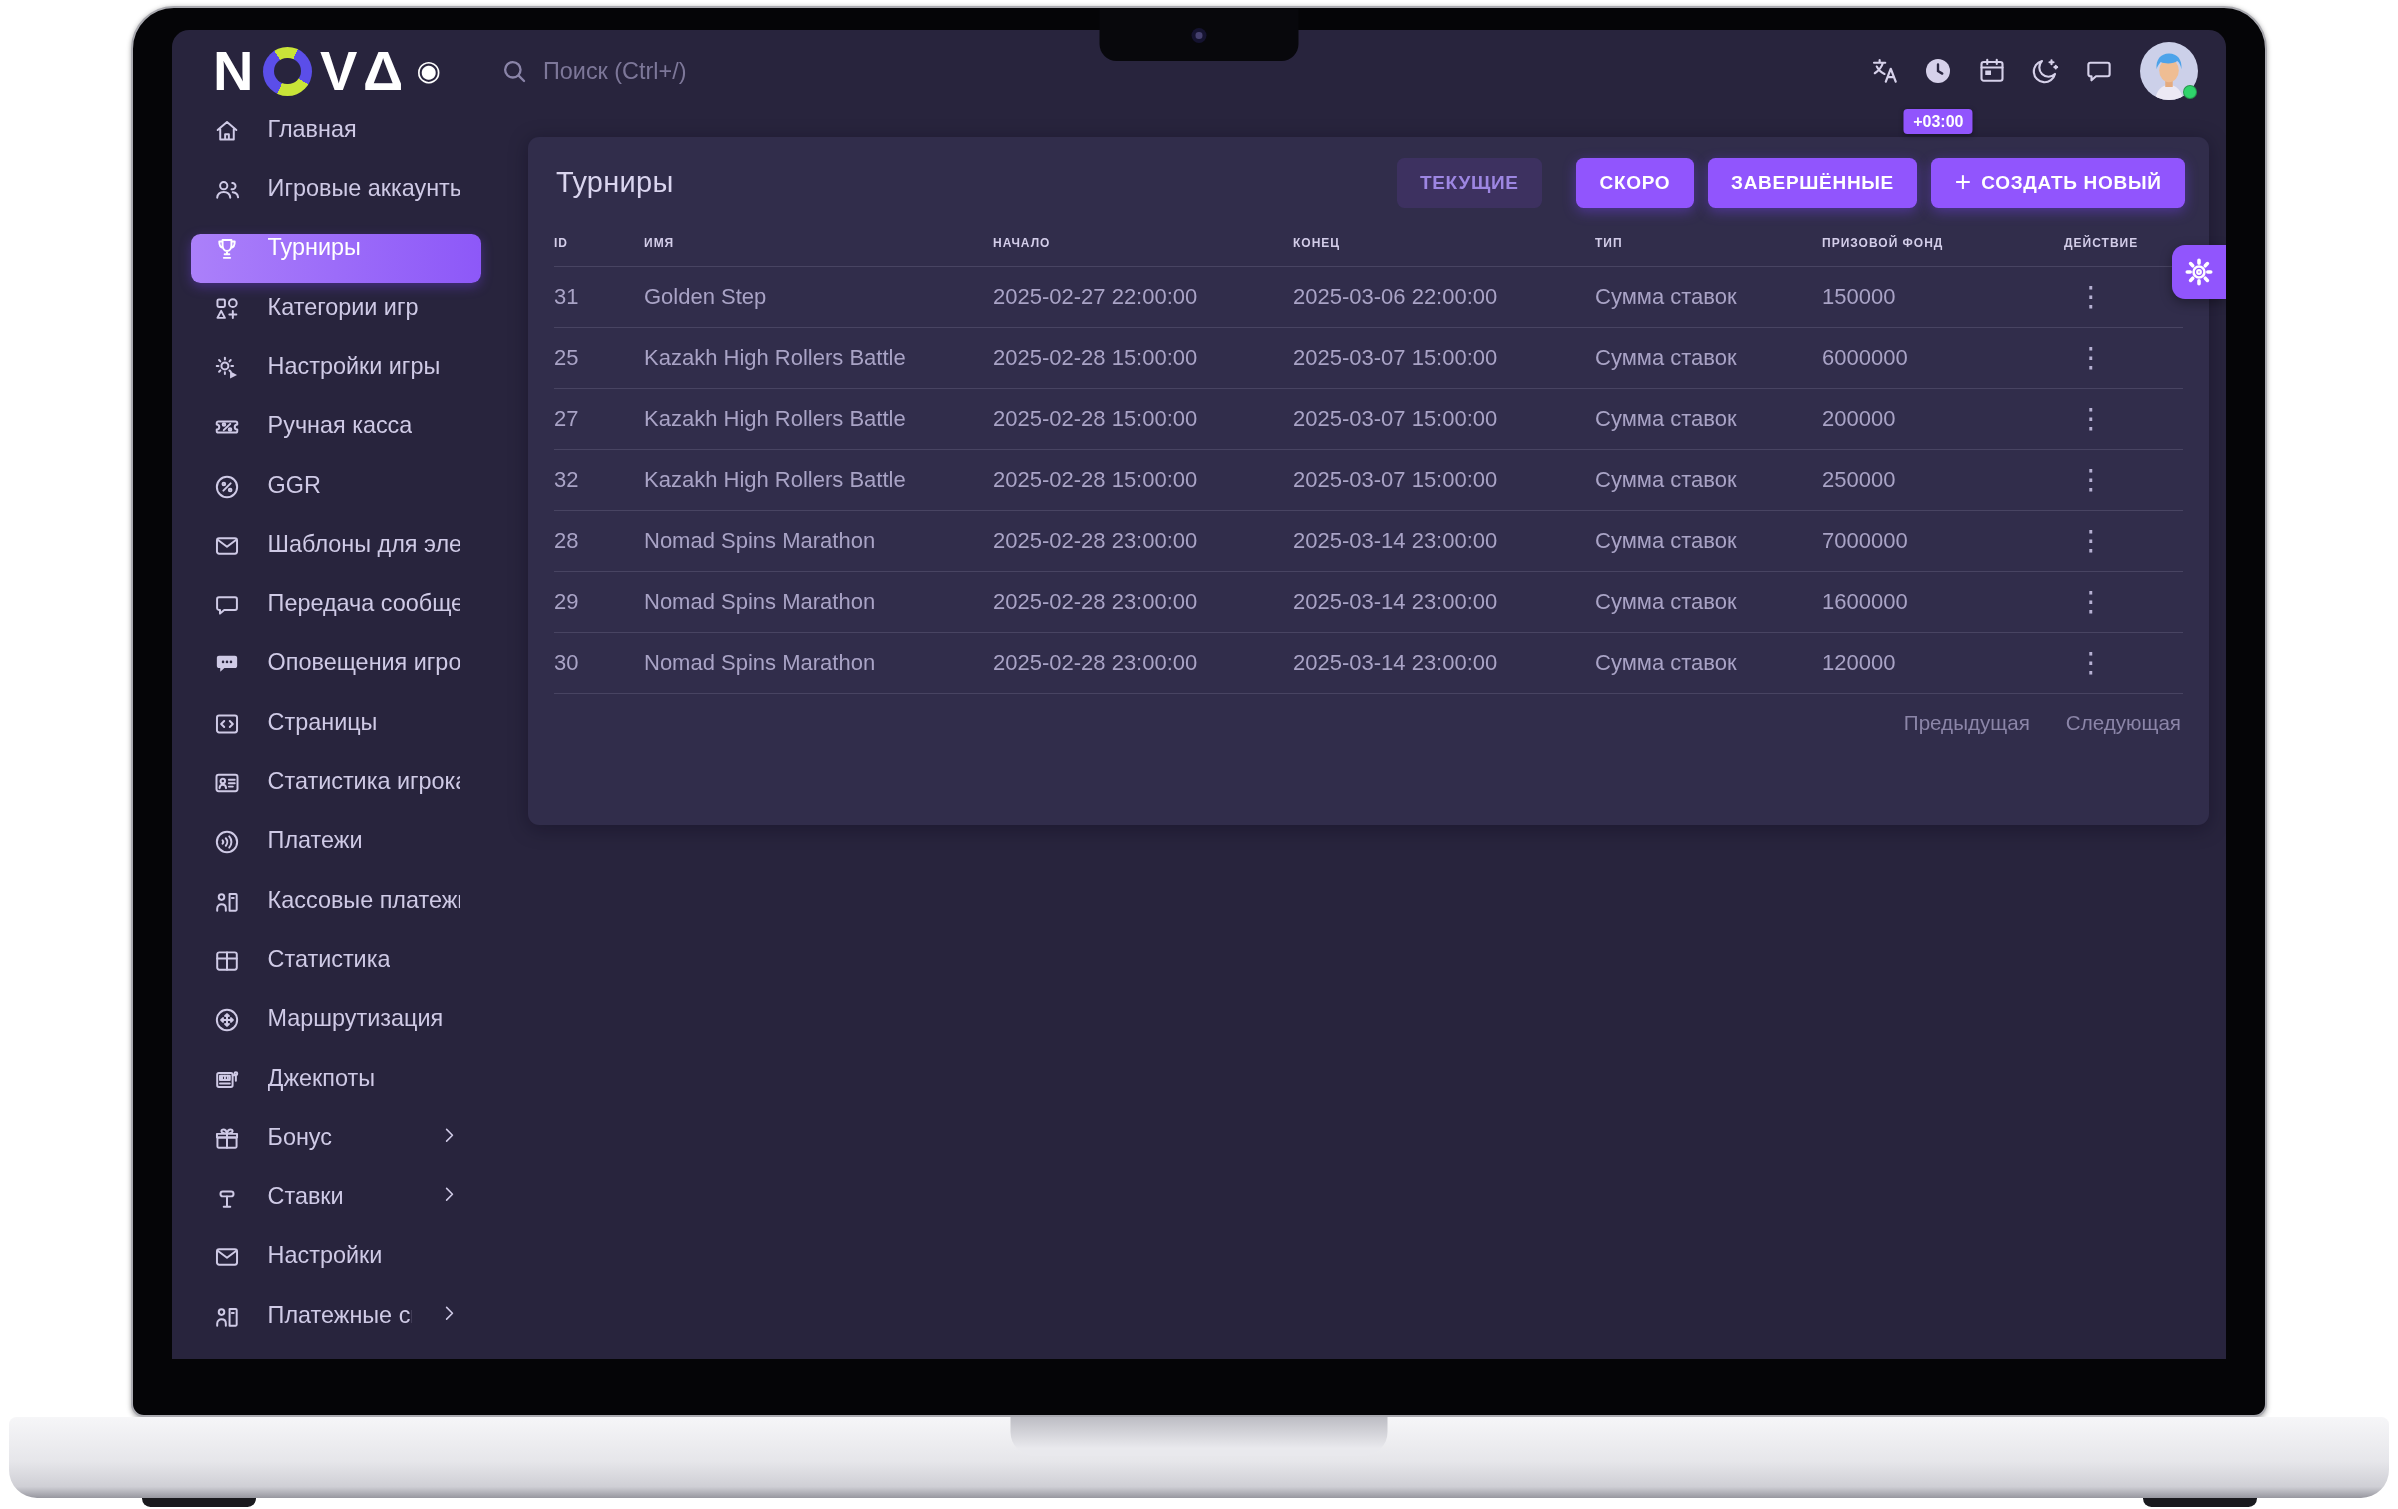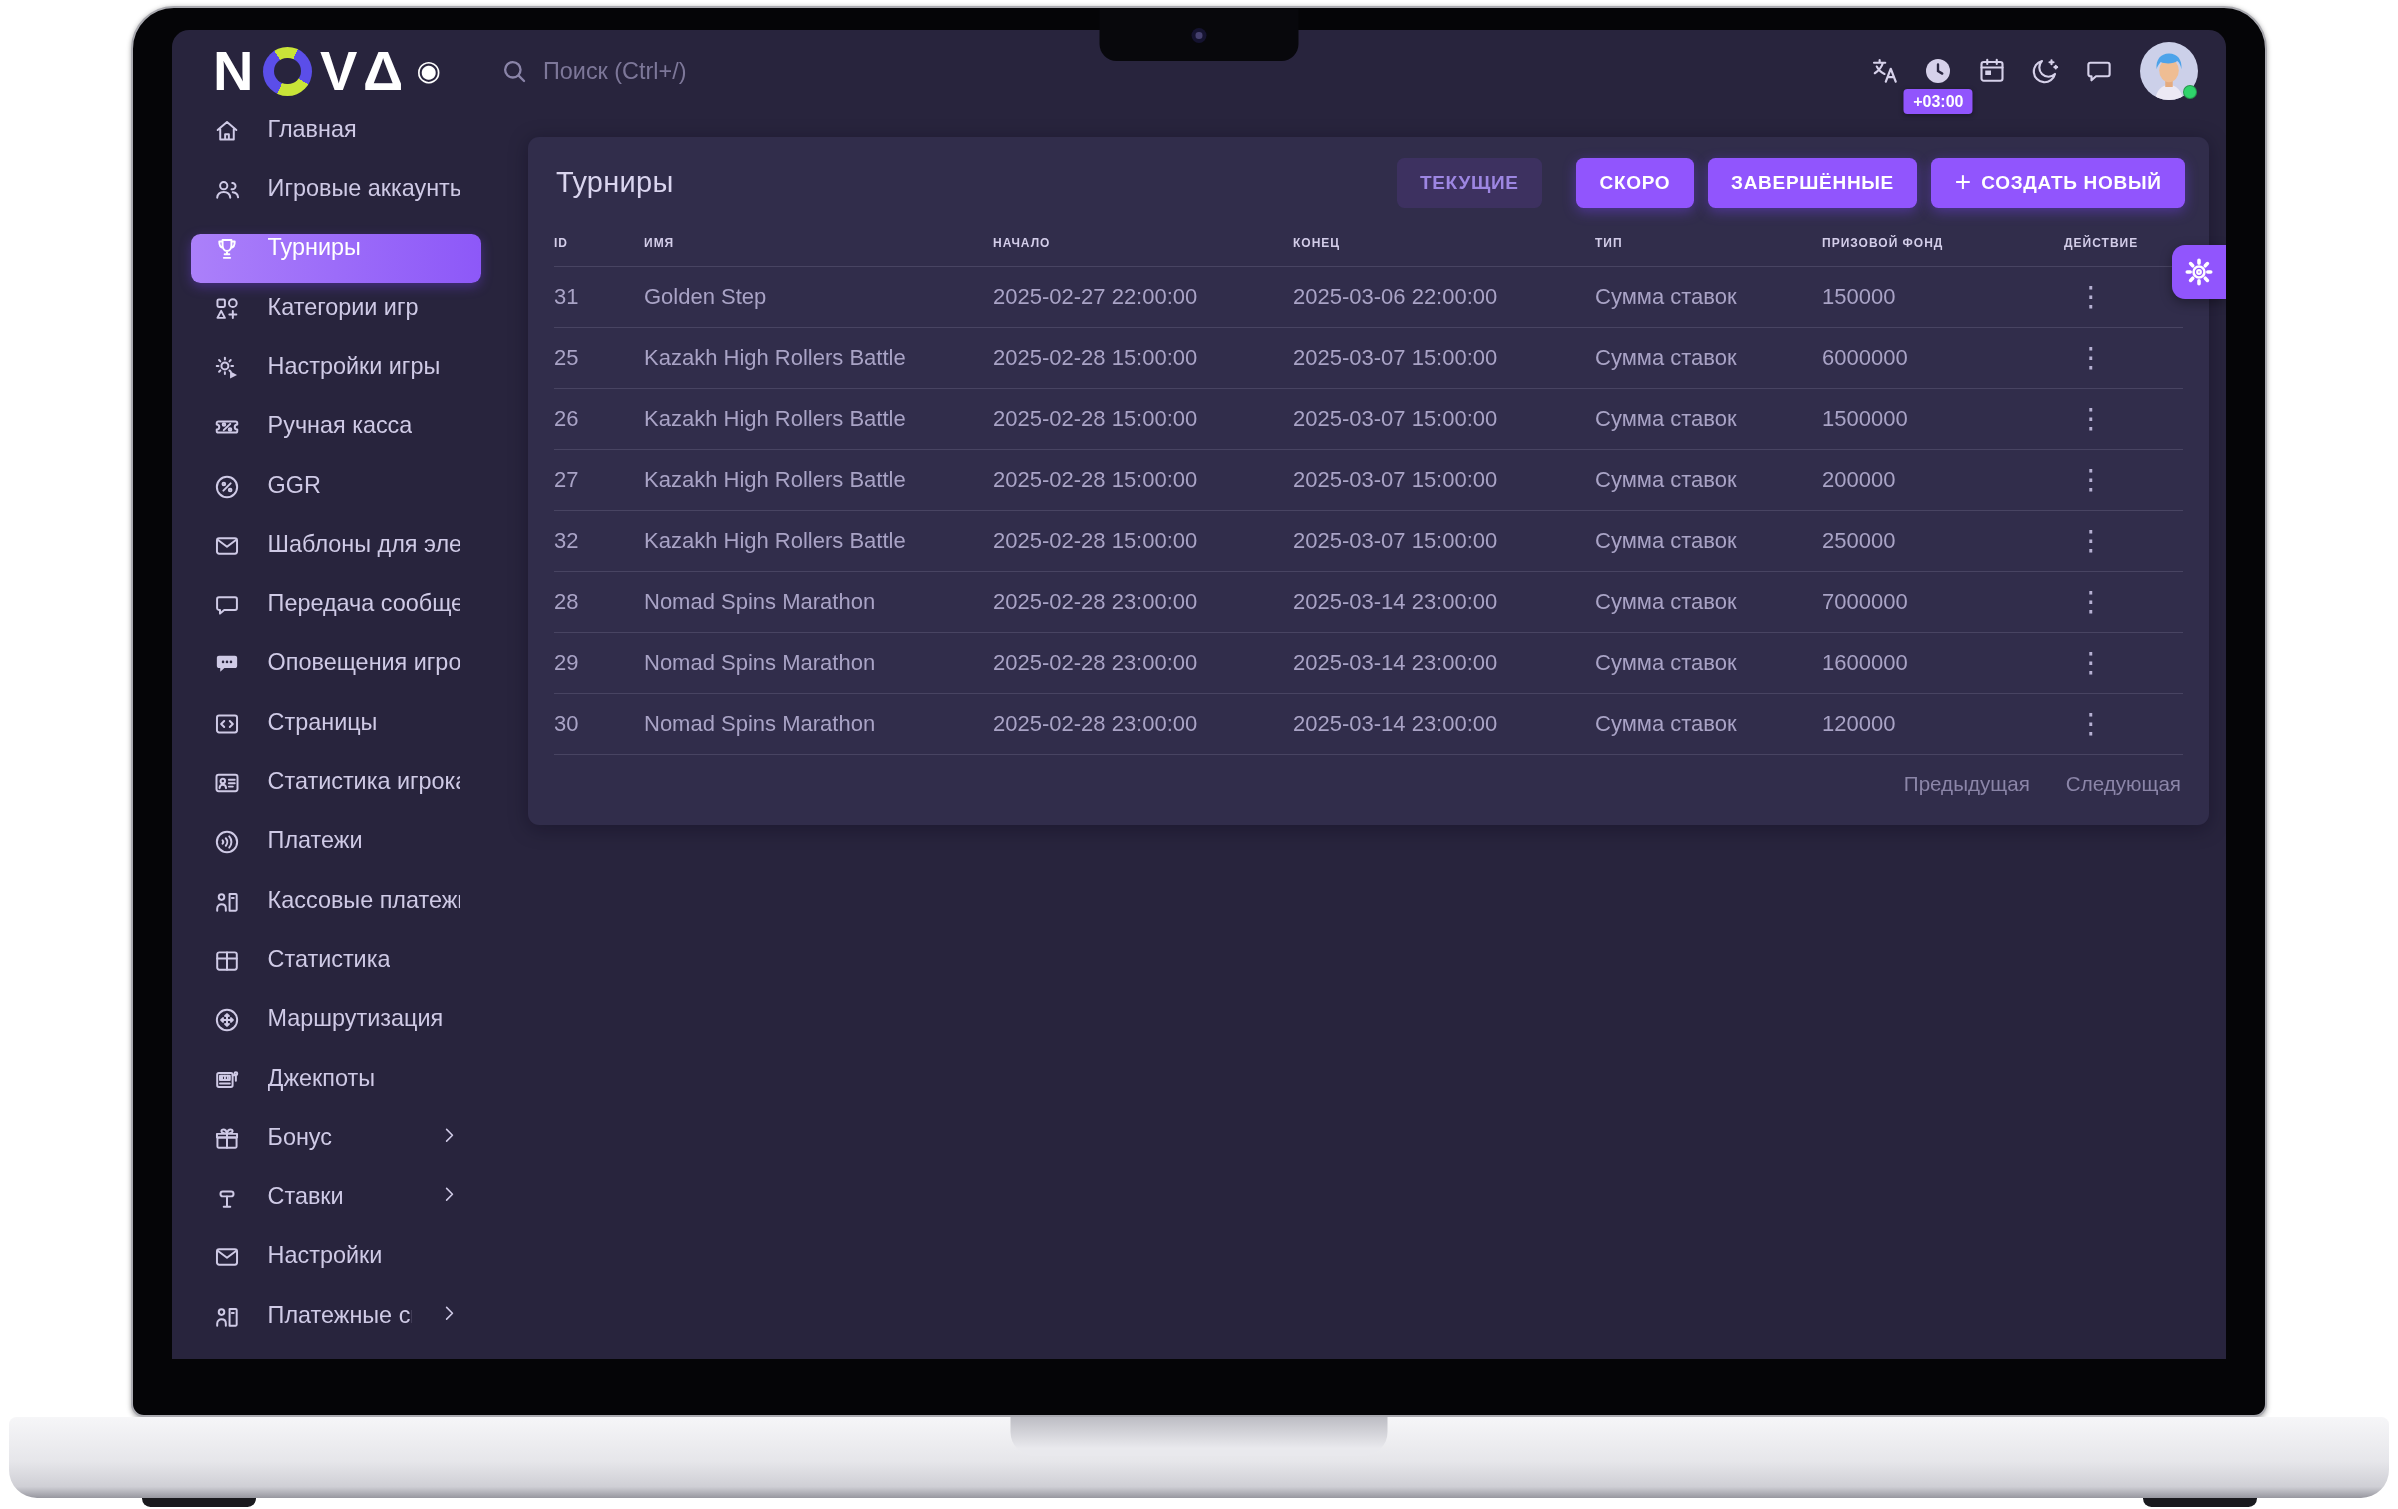--- a/index.html
+++ b/index.html
@@ -43,21 +43,21 @@
   .search { display:flex; align-items:center; gap:15px; color:#8a84a8; }
   .search .s-glyph { width:28px; height:28px; display:flex; }
   .search .s-glyph svg { width:28px; height:28px; }
   .search input { background:transparent; border:none; outline:none; width:403px;
     font-family:inherit; font-size:23.4px; color:#cfcae6; }
   .search input::placeholder { color:#7d7799; }
   .topbar-actions { margin-left:auto; display:flex; align-items:center; gap:21.5px; padding-right:28px; }
   .tb-btn { width:32px; height:32px; position:relative; display:flex; align-items:center;
     justify-content:center; color:#d6d1ea; cursor:pointer; }
   .tb-btn svg { width:30px; height:30px; }
-  .tz-badge { position:absolute; top:34px; left:50%; transform:translateX(-50%);
+  .tz-badge { position:absolute; top:54px; left:50%; transform:translateX(-50%);
     background:var(--primary,#9155fd); color:#fff; font-size:16px; font-weight:700;
     padding:3.7px 9.4px; border-radius:4px; white-space:nowrap; box-shadow:0 1.9px 5.6px rgba(0,0,0,.3); }
   .avatar { width:58px; height:58px; border-radius:50%; position:relative; margin-left:3.7px; cursor:pointer; }
   .avatar svg { width:58px; height:58px; display:block; }
   .status-dot { position:absolute; right:0.9px; bottom:0.9px; width:14px; height:14px; border-radius:50%;
     background:var(--online,#2fd36b); border:1.9px solid rgba(20,40,20,.35); }
 
   
   .sidebar { position:absolute; top:82px; left:0; bottom:0; width:328px; padding:3.7px 19px 0; z-index:4; }
   .side-item { height:49px; display:flex; align-items:flex-start; gap:26px; padding:0 20.6px;
@@ -442,29 +442,20 @@
                 <tr>
                   <td>25</td>
                   <td>Kazakh High Rollers Battle</td>
                   <td>2025-02-28 15:00:00</td>
                   <td>2025-03-07 15:00:00</td>
                   <td>Сумма ставок</td>
                   <td>6000000</td>
                   <td><span class="dots">⋮</span></td>
                 </tr>
                 <tr>
-                  <td>26</td>
-                  <td>Kazakh High Rollers Battle</td>
-                  <td>2025-02-28 15:00:00</td>
-                  <td>2025-03-07 15:00:00</td>
-                  <td>Сумма ставок</td>
-                  <td>1500000</td>
-                  <td><span class="dots">⋮</span></td>
-                </tr>
-                <tr>
                   <td>27</td>
                   <td>Kazakh High Rollers Battle</td>
                   <td>2025-02-28 15:00:00</td>
                   <td>2025-03-07 15:00:00</td>
                   <td>Сумма ставок</td>
                   <td>200000</td>
                   <td><span class="dots">⋮</span></td>
                 </tr>
                 <tr>
                   <td>32</td>

